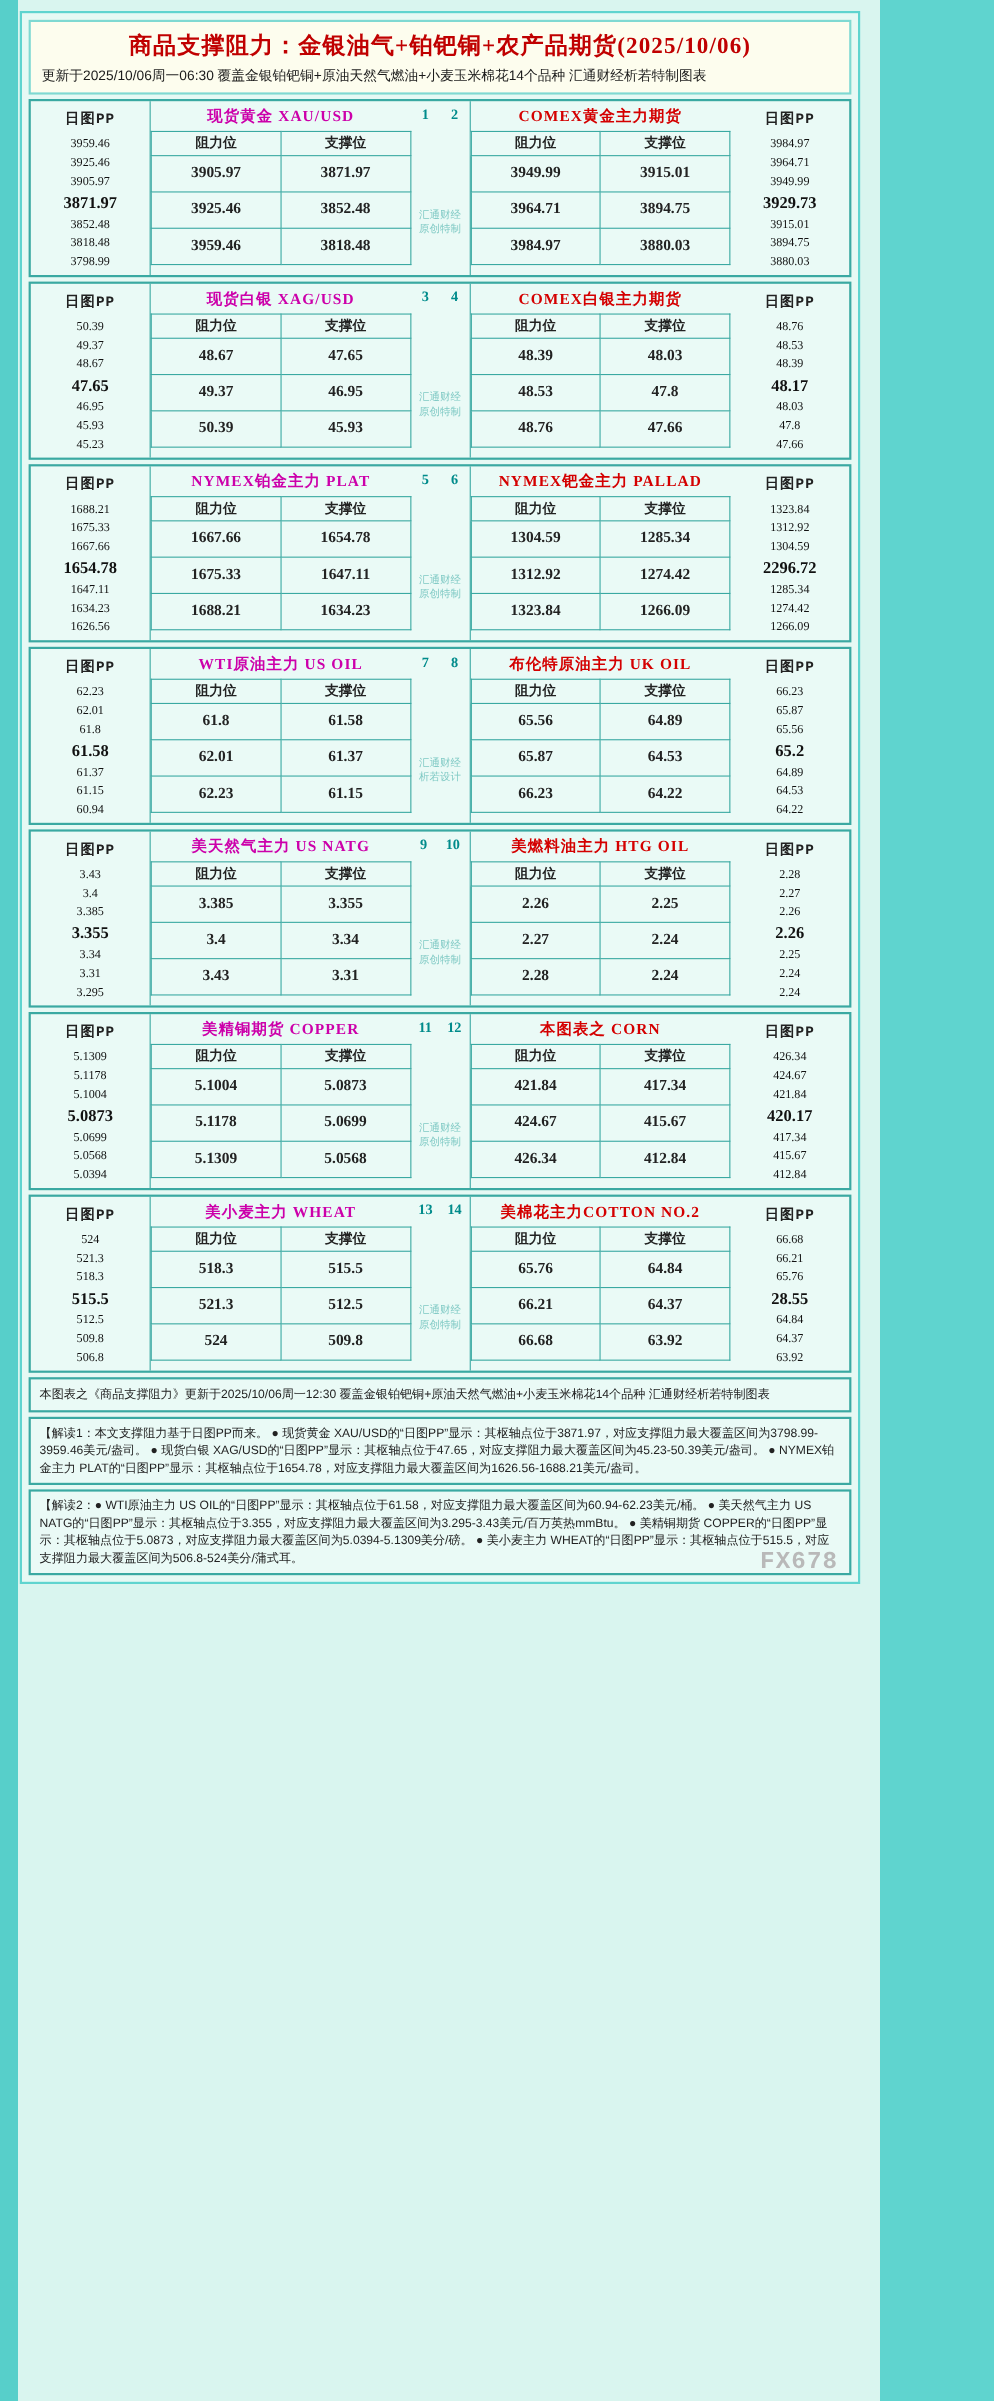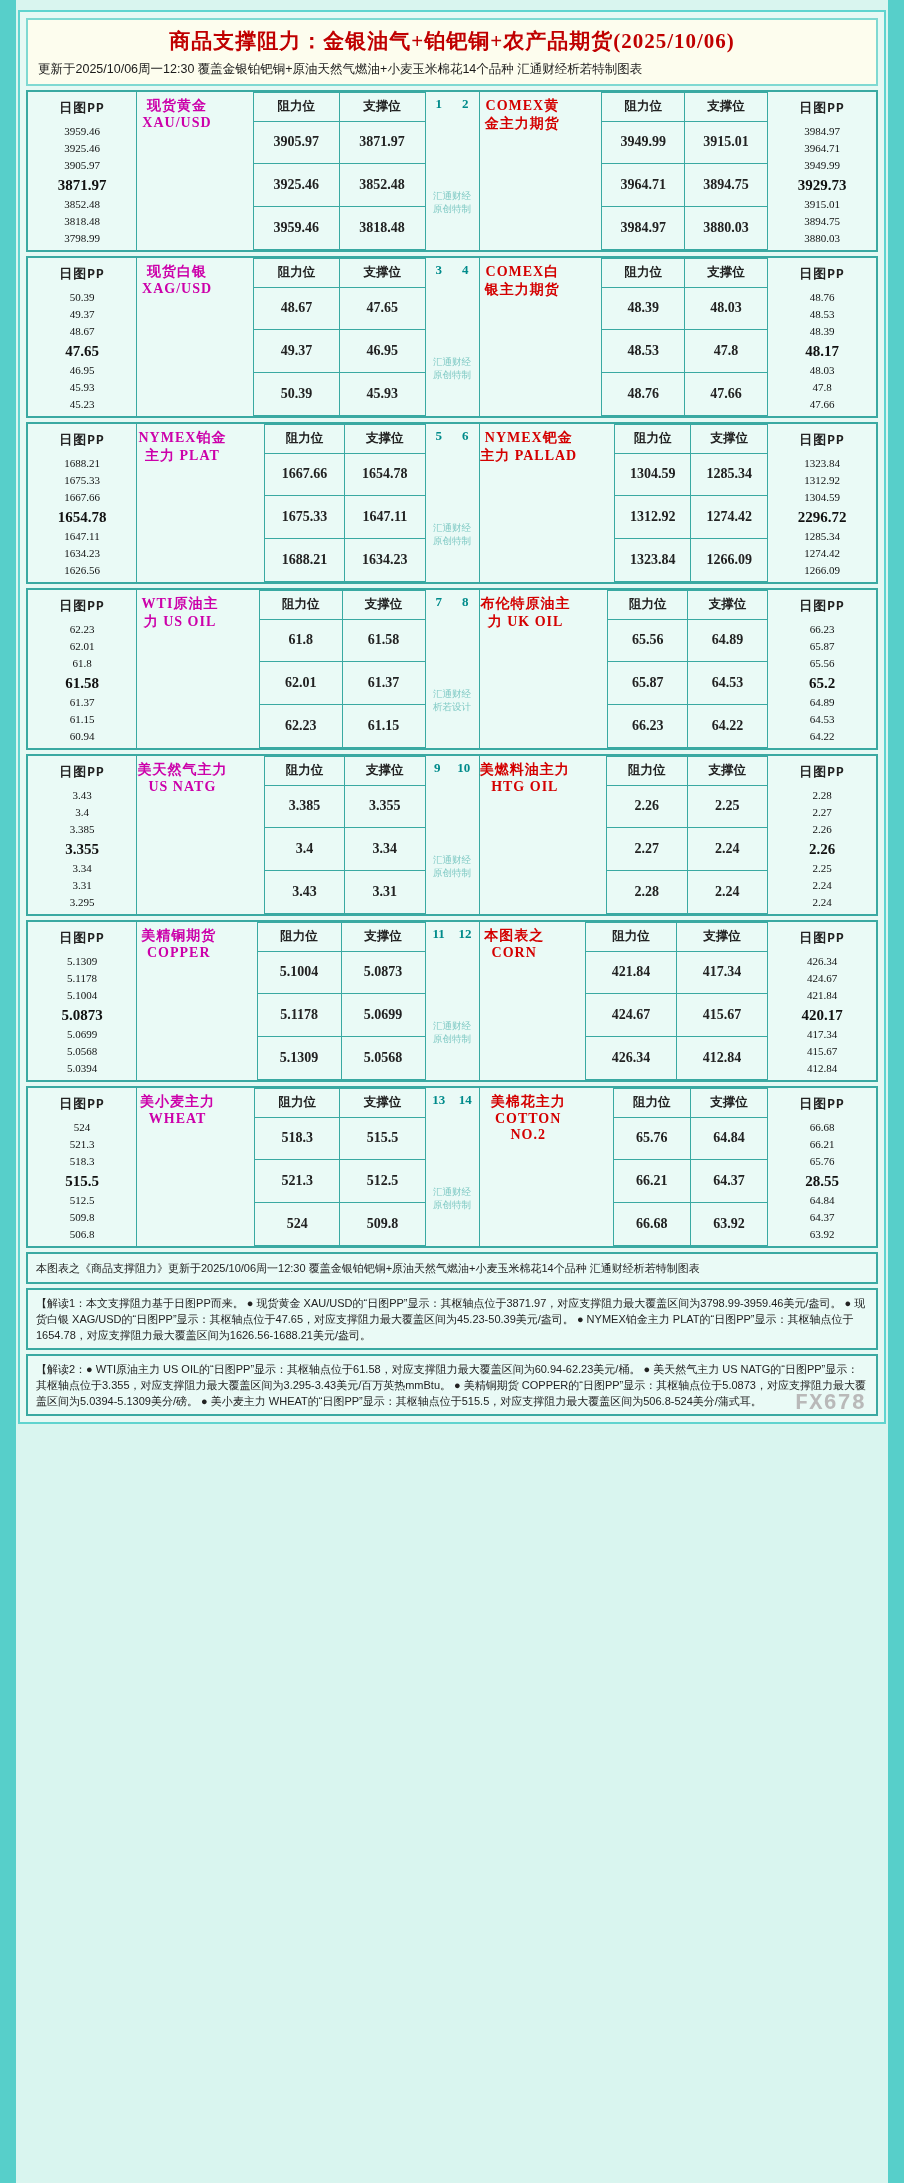--- a/index.html
+++ b/index.html
@@ -4,21 +4,21 @@
 <style>
   * { box-sizing: border-box; }
   html, body { margin:0; padding:0; }
   body {
     width: 904px;
     background: #5fd4cf;
     font-family: "Liberation Sans", sans-serif;
     color: #222;
   }
   .page {
-    width: 904px;
+    width: 800px;
     min-height: 2183px;
     background: linear-gradient(90deg,#57cfca 0px,#57cfca 16px,#d9f5ef 16px,#d9f5ef 888px,#57cfca 888px,#57cfca 904px);
     position: relative;
     padding: 10px 18px 8px 18px;
   }
   .sheet {
     background: #e6f9f4;
     border: 2px solid #5fd4cf;
     padding: 6px 6px 6px 6px;
   }
@@ -80,21 +80,21 @@
   .inst-title {
     text-align: center;
     font-weight: bold;
     font-size: 14px;
     color: #cc00aa;
     font-family: "Liberation Serif", serif;
     padding: 5px 0 4px 0;
     letter-spacing: 1px;
   }
   .inst-title.red { color:#d40000; }
-  .rs-table { width: 100%; border-collapse: collapse; margin-left: 36px; }
+  .rs-table { width: 100%; border-collapse: collapse; }
   .rs-table th {
     font-size: 12.5px;
     font-weight: bold;
     font-family: "Liberation Serif", serif;
     border: 1px solid #3aa9a2;
     padding: 2px 0;
     background: #eafaf6;
     width: 50%;
   }
   .rs-table td {
@@ -119,21 +119,21 @@
     font-family: "Liberation Serif", serif;
   }
   .wm {
     margin-top: 78px;
     font-size: 9.5px;
     color: #7fc9c4;
     text-align: center;
     line-height: 13px;
     font-family: "Liberation Serif", serif;
   }
-  .half { flex:1; display:flex; flex-direction:row; }
+  .half { flex:1; display:flex; flex-direction:column; }
   
   .footer-box {
     border: 2px solid #3aa9a2;
     background: #eafaf6;
     margin-top: 4px;
     padding: 6px 8px;
     font-size: 11px;
     line-height: 16px;
   }
   .note {
@@ -152,21 +152,21 @@
   }
 </style>
 </head>
 <body>
 
 <div class="page">
   <div class="sheet">
 
     <div class="title-box">
       <div class="title">商品支撑阻力：金银油气+铂钯铜+农产品期货(2025/10/06)</div>
-      <div class="subtitle">更新于2025/10/06周一12:30  覆盖金银铂钯铜+原油天然气燃油+小麦玉米棉花14个品种  汇通财经析若特制图表</div>
+      <div class="subtitle">更新于2025/10/06周一06:30  覆盖金银铂钯铜+原油天然气燃油+小麦玉米棉花14个品种  汇通财经析若特制图表</div>
     </div>
 
     <div id="blocks">
         <div class="block">
           <div class="pp-col">
             <div class="pp-head">日图PP</div>
             <div class="pp-list">
               <div class="">3959.46</div>
               <div class="">3925.46</div>
               <div class="">3905.97</div>

